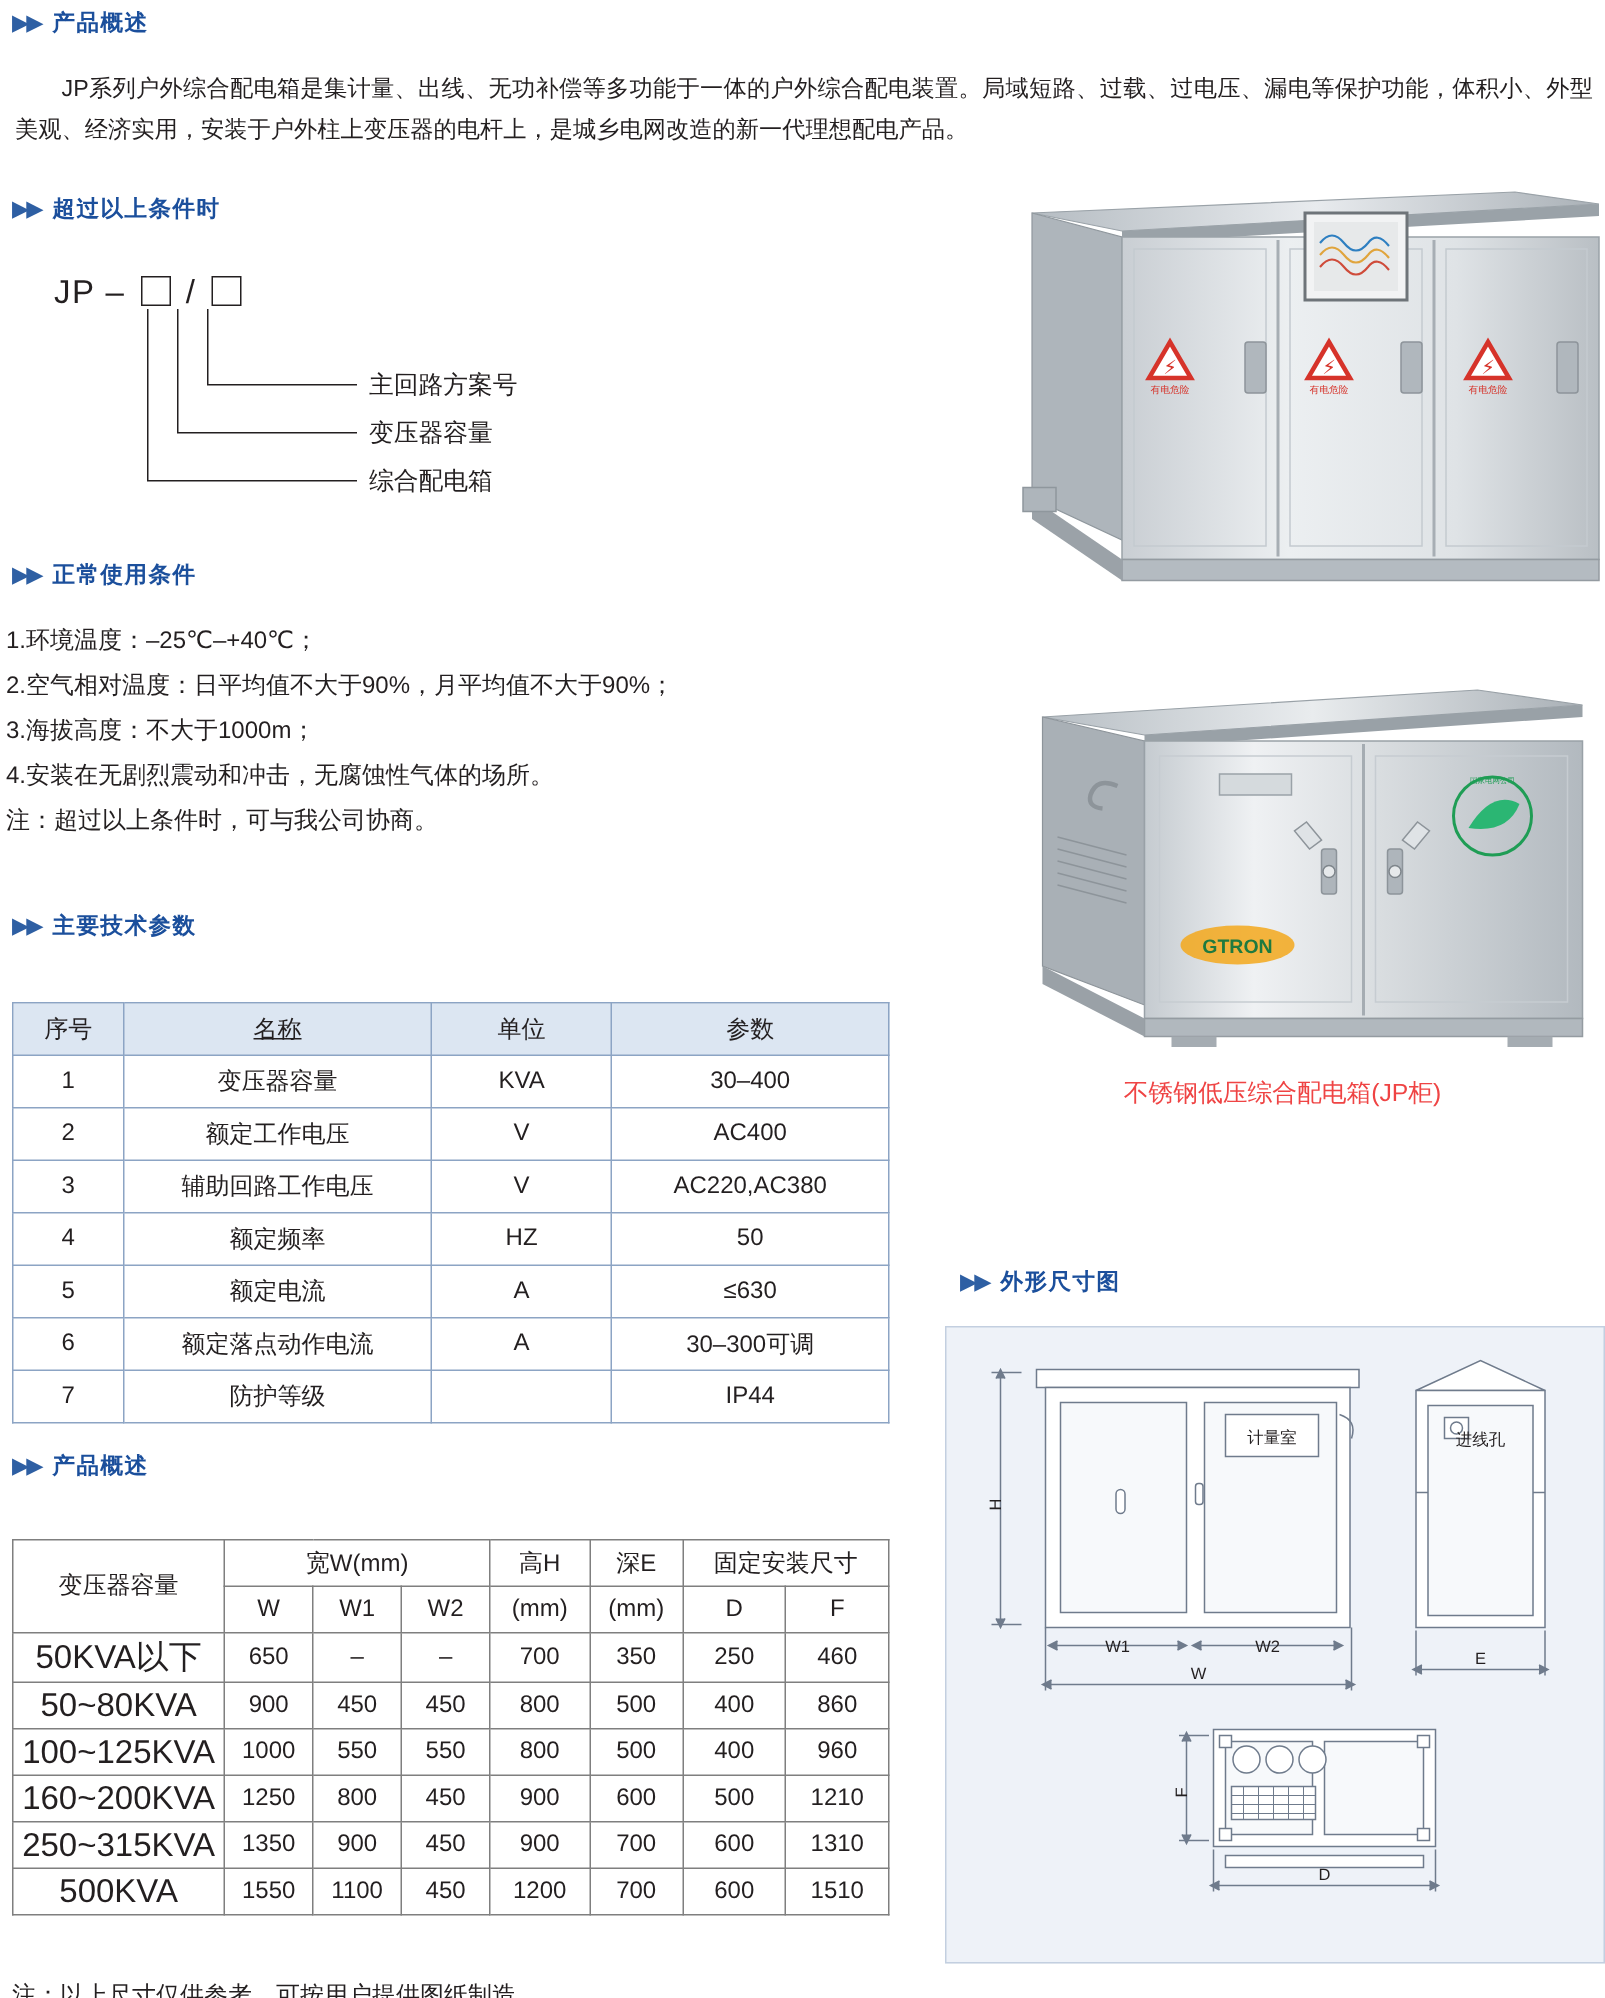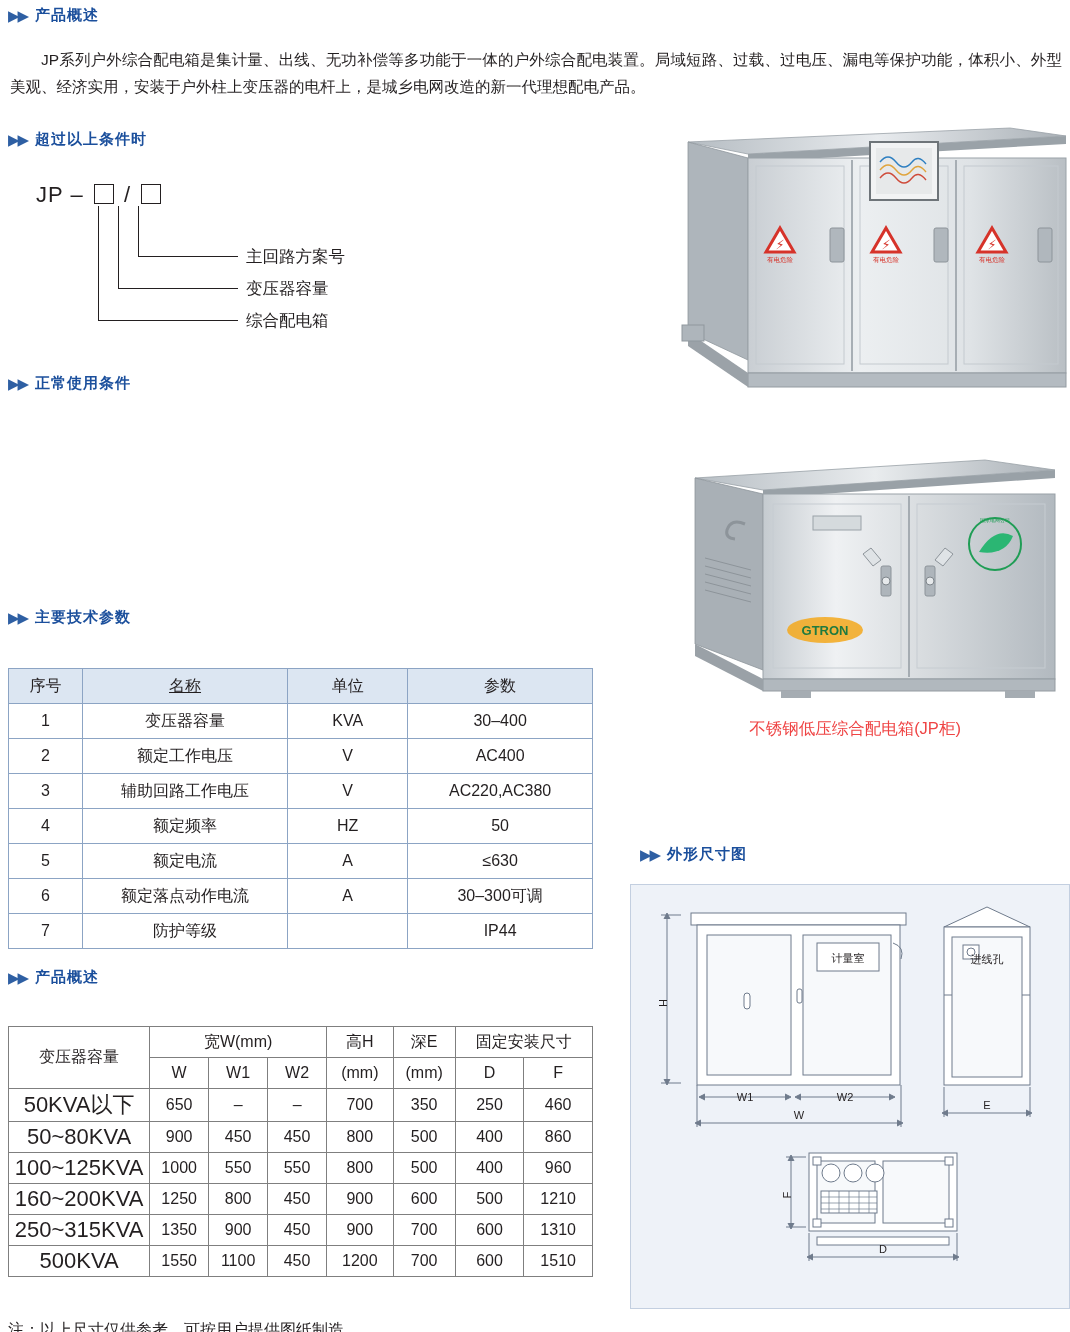--- a/index.html
+++ b/index.html
@@ -154,20 +154,27 @@
     <div class="leader" style="left:90px; top:30px; height:114px;"></div>
     <div class="leader-h" style="left:90px; top:144px; width:140px;"></div>
     <div class="leader-label" style="left:238px; top:134px;">综合配电箱</div>
   </div>
 
   <div class="sec-head" style="position:absolute; left:8px; top:374px;">
     <span class="arrows">▶▶</span>
     <span class="txt">正常使用条件</span>
   </div>
 
+  <div class="cond" style="position:absolute; left:4px; top:412px; width:600px;">
+    <p>1.环境温度：–25℃–+40℃；</p>
+    <p>2.空气相对温度：日平均值不大于90%，月平均值不大于90%；</p>
+    <p>3.海拔高度：不大于1000m；</p>
+    <p>4.安装在无剧烈震动和冲击，无腐蚀性气体的场所。</p>
+    <p>注：超过以上条件时，可与我公司协商。</p>
+  </div>
 
   <div class="sec-head" style="position:absolute; left:8px; top:608px;">
     <span class="arrows">▶▶</span>
     <span class="txt">主要技术参数</span>
   </div>
 
   <table class="tbl-params" style="position:absolute; left:8px; top:652px;">
     <thead>
       <tr>
         <th class="c1">序号</th>

